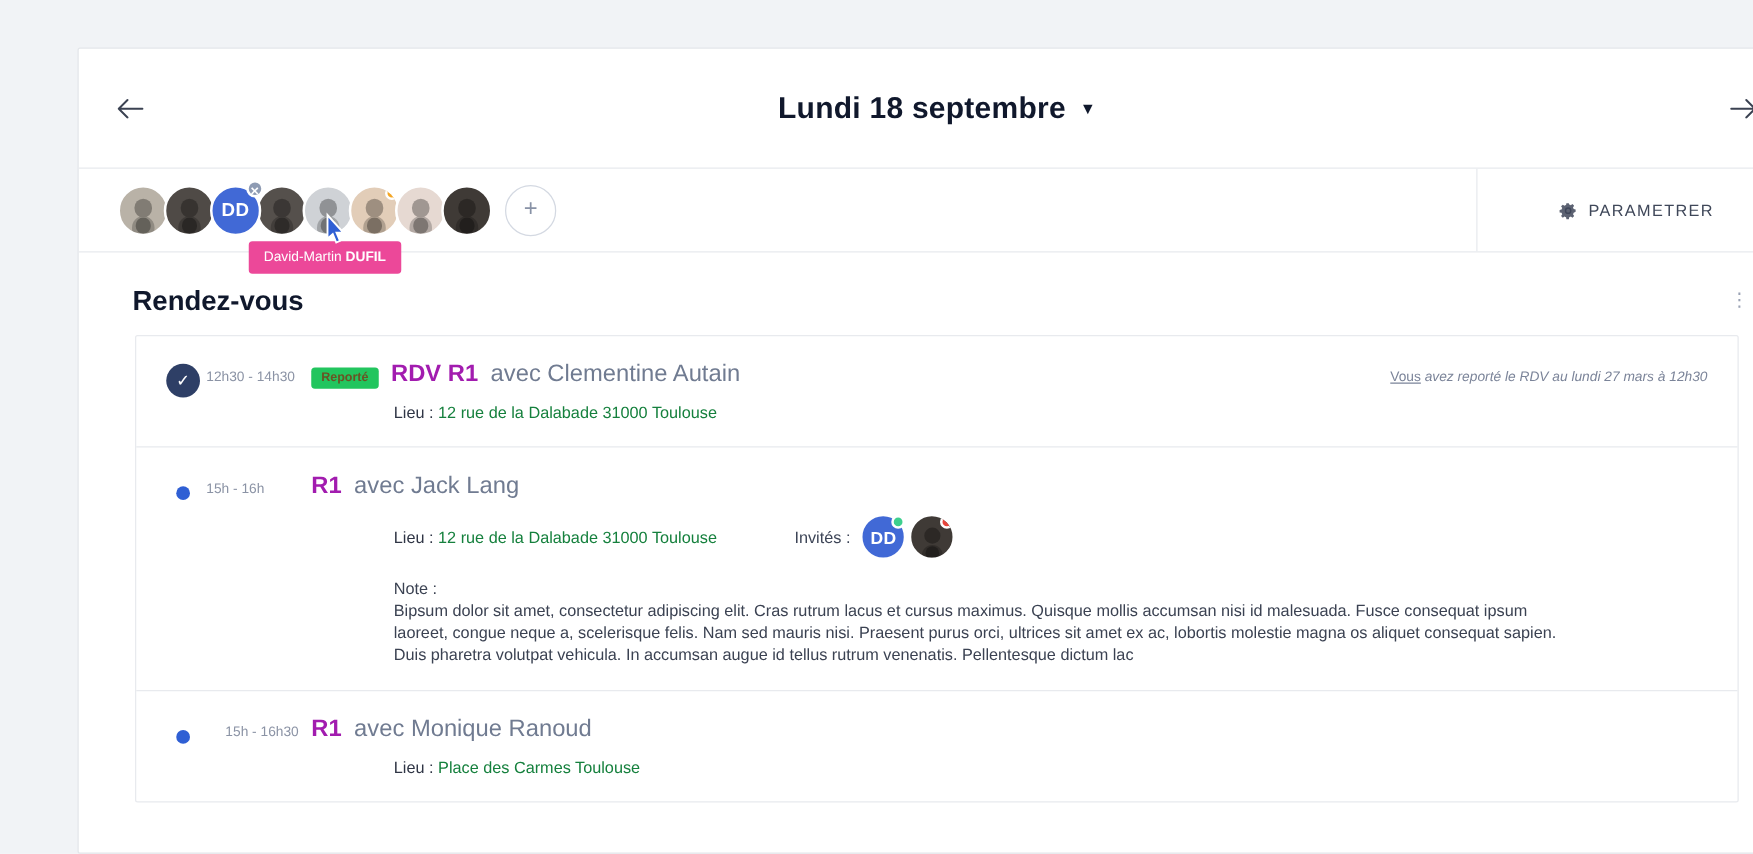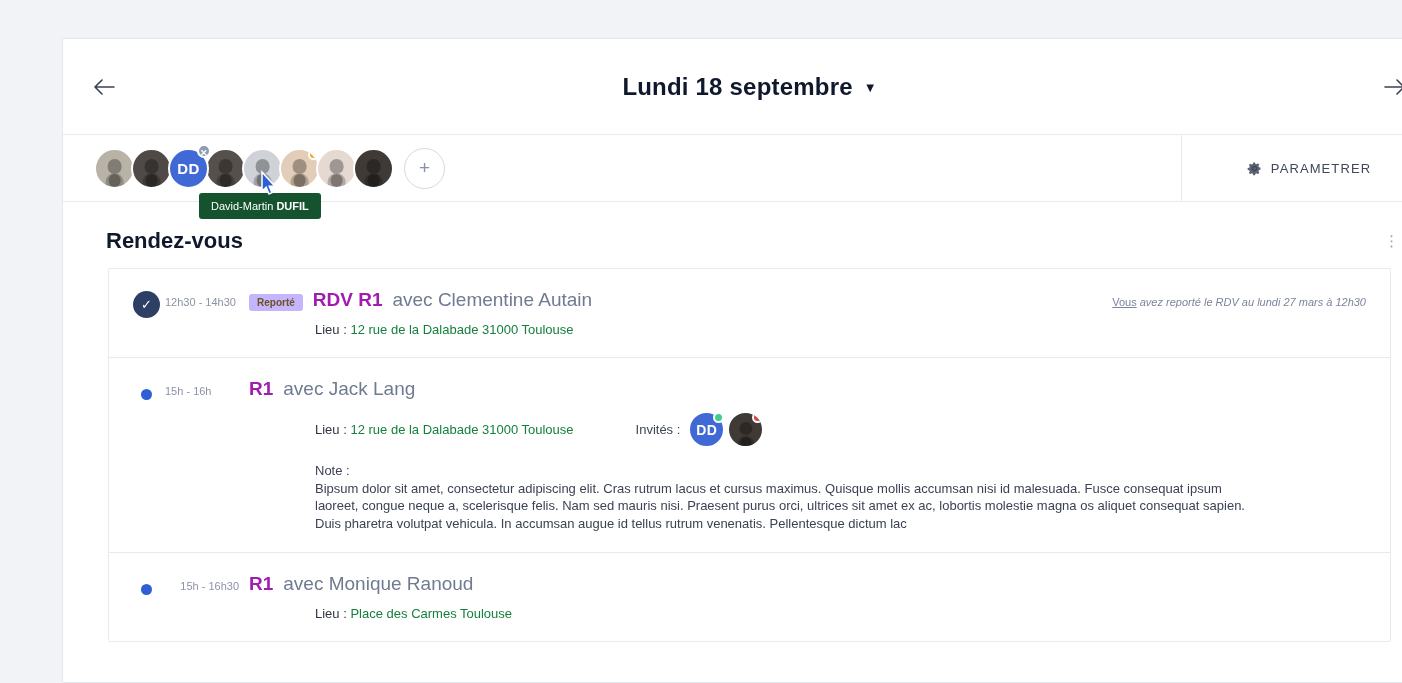--- a/index.html
+++ b/index.html
@@ -130,21 +130,21 @@
     gap: 9px;
     color: #3f4759;
     font-size: 13px;
     letter-spacing: 1.1px;
     cursor: pointer;
   }
   
   .tooltip {
     position: absolute;
     left: 136px; top: 58px;
-    background: #14532d;
+    background: #ec4899;
     color: #fff;
     font-size: 11px;
     padding: 7px 12px;
     border-radius: 3px;
     white-space: nowrap;
     z-index: 30;
   }
   .tooltip b { font-weight: bold; }
   .cursor {
     position: absolute;
@@ -205,21 +205,21 @@
     display: flex;
     align-items: baseline;
     gap: 10px;
   }
   .time {
     font-size: 11px;
     color: #8b93a5;
     min-width: 74px;
   }
   .badge {
-    background: #c4b5fd;
+    background: #22c55e;
     color: #6a5324;
     font-size: 10px;
     padding: 3px 8px;
     border-radius: 3px;
     font-weight: bold;
   }
   .title-strong {
     font-size: 19px;
     font-weight: bold;
     color: #a21caf;

